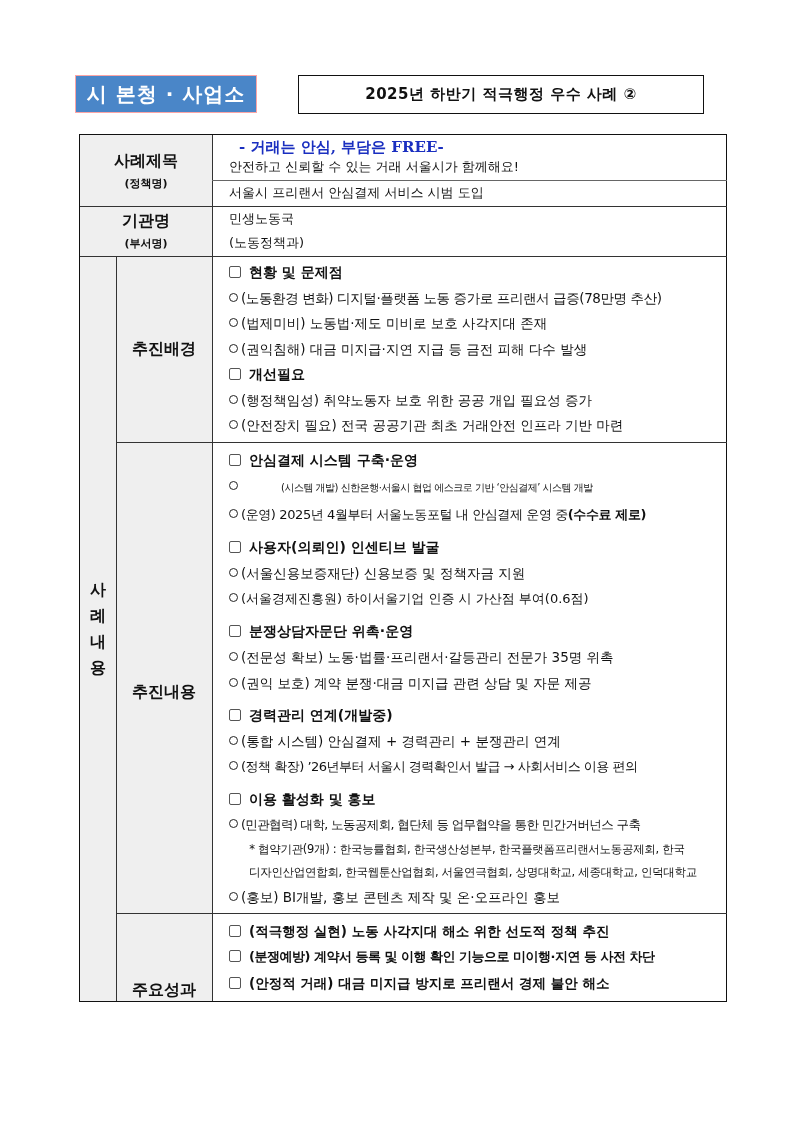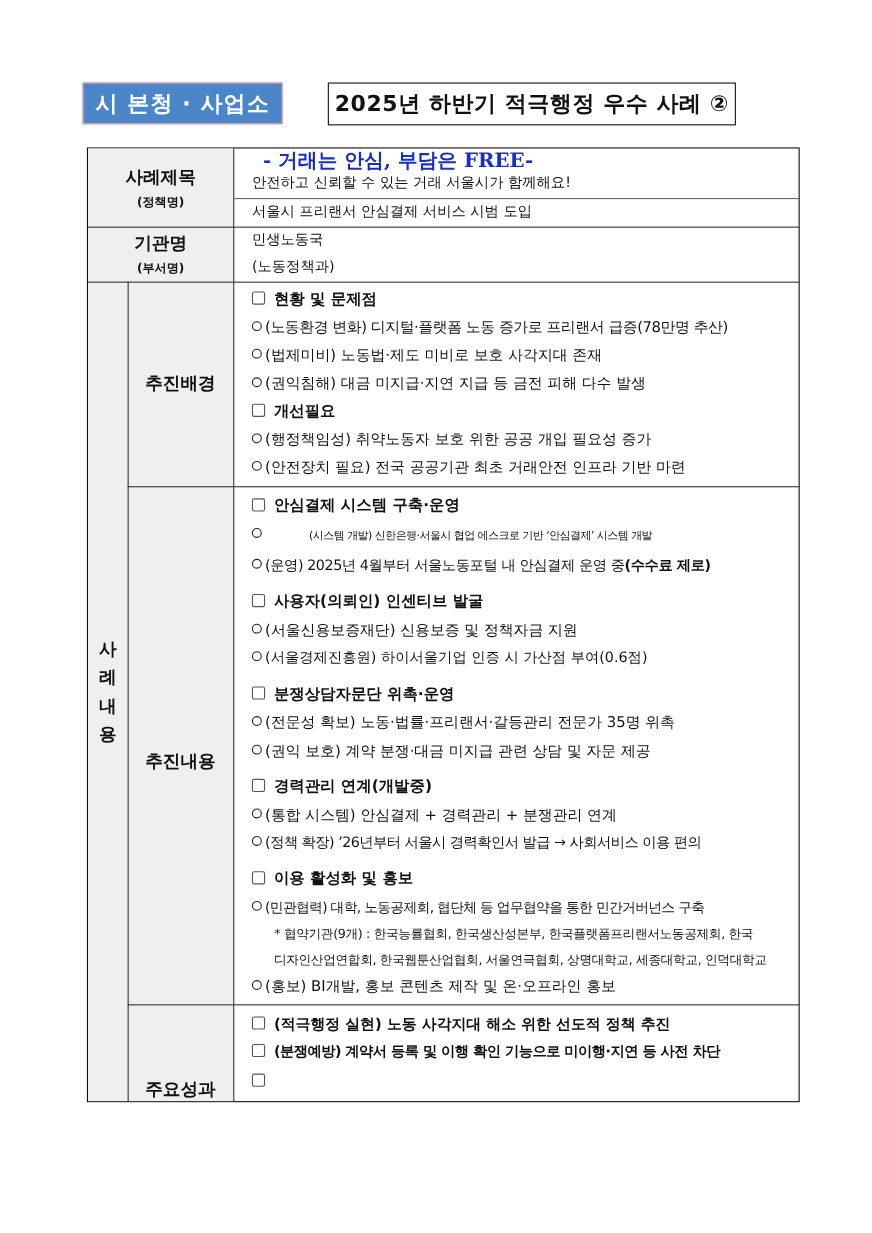--- a/index.html
+++ b/index.html
@@ -2,37 +2,37 @@
 <html><head>
 <meta charset="utf-8">
 <style>
   html, body { margin:0; padding:0; background:#ffffff; }
   body { width:793px; height:1121px; position:relative; overflow:hidden;
          font-family:"DejaVu Sans","Liberation Sans",sans-serif; color:#111; }
   .badge { position:absolute; left:75px; top:75px; width:182px; height:38px;
            background:#4a86c8; border:1px solid #fca5a5; box-sizing:border-box;
            color:#fff; font-weight:bold; font-size:20px; display:flex;
            align-items:center; justify-content:center; letter-spacing:1px; }
-  .title-box { position:absolute; left:298px; top:75px; width:371px; height:39px;
+  .title-box { position:absolute; left:298px; top:75px; width:406px; height:39px;
                border:1.5px solid #111; box-sizing:border-box; font-weight:bold;
-               font-size:20px; display:flex; align-items:center; justify-content:center;
+               font-size:15px; display:flex; align-items:center; justify-content:center;
                letter-spacing:0.5px; }
   .grid { position:absolute; left:79px; top:134px; width:648px; height:868px;
           border:1.5px solid #111; box-sizing:border-box; }
   .cell { position:absolute; box-sizing:border-box; }
   .label { background:#efefef; display:flex; flex-direction:column; align-items:center;
            justify-content:center; font-weight:bold; font-size:16px; }
   .label .sub { font-size:11px; margin-top:4px; }
   .hline { position:absolute; height:0; border-top:1px solid #333; }
   .vline { position:absolute; width:0; border-left:1px solid #333; }
   .content { position:absolute; left:141px; font-size:13.5px; line-height:23px; padding-left:8px; white-space:nowrap; }
   .head { font-weight:bold; font-size:14px; }
   .sq { display:inline-block; width:10px; height:10px; border:1px solid #555; border-radius:2px; margin-right:8px; vertical-align:-1px; }
   .circ { display:inline-block; width:7px; height:7px; border:1.5px solid #222; border-radius:50%; margin-right:3px; vertical-align:1px; }
-  .blue { color:#1a2fc0; font-weight:bold; font-family:"DejaVu Serif","Liberation Serif",serif; font-size:18px; }
+  .blue { color:#1a2fc0; font-weight:bold; font-family:"DejaVu Serif","Liberation Serif",serif; font-size:15px; }
   .small { font-size:11.5px; letter-spacing:-0.3px;text-align:center; }
   .vert { font-weight:bold; font-size:16px; line-height:26px; text-align:center; }
   b.bb { font-weight:bold; }
 </style>
 </head>
 <body>
 
 <div class="badge">시 본청 · 사업소</div>
 <div class="title-box">2025년 하반기 적극행정 우수 사례 ②</div>
 
@@ -115,15 +115,15 @@
     <div class="head"><span class="sq"></span><span>이용 활성화 및 홍보</span></div>
     <div style="font-size:12.5px;letter-spacing:-0.6px;"><span class="circ"></span><span>(민관협력) 대학, 노동공제회, 협단체 등 업무협약을 통한 민간거버넌스 구축</span></div>
     <div class="small" style="line-height:23px;padding-left:8px;"><span>* 협약기관(9개) : 한국능률협회, 한국생산성본부, 한국플랫폼프리랜서노동공제회, 한국</span></div>
     <div class="small" style="line-height:23px;padding-left:20px;"><span>디자인산업연합회, 한국웹툰산업협회, 서울연극협회, 상명대학교, 세종대학교, 인덕대학교</span></div>
     <div><span class="circ"></span><span>(홍보) BI개발, 홍보 콘텐츠 제작 및 온·오프라인 홍보</span></div>
   </div>
 
   <div class="content" style="top:783px;line-height:26px;font-weight:bold;">
     <div><span class="sq"></span><span>(적극행정 실현) 노동 사각지대 해소 위한 선도적 정책 추진</span></div>
     <div style="letter-spacing:-0.5px;font-size:13px;"><span class="sq"></span><span>(분쟁예방) 계약서 등록 및 이행 확인 기능으로 미이행·지연 등 사전 차단</span></div>
-    <div><span class="sq"></span></div>
+    <div><span class="sq"></span><span>(안정적 거래) 대금 미지급 방지로 프리랜서 경제 불안 해소</span></div>
   </div>
 </div>
 
 </body></html>

